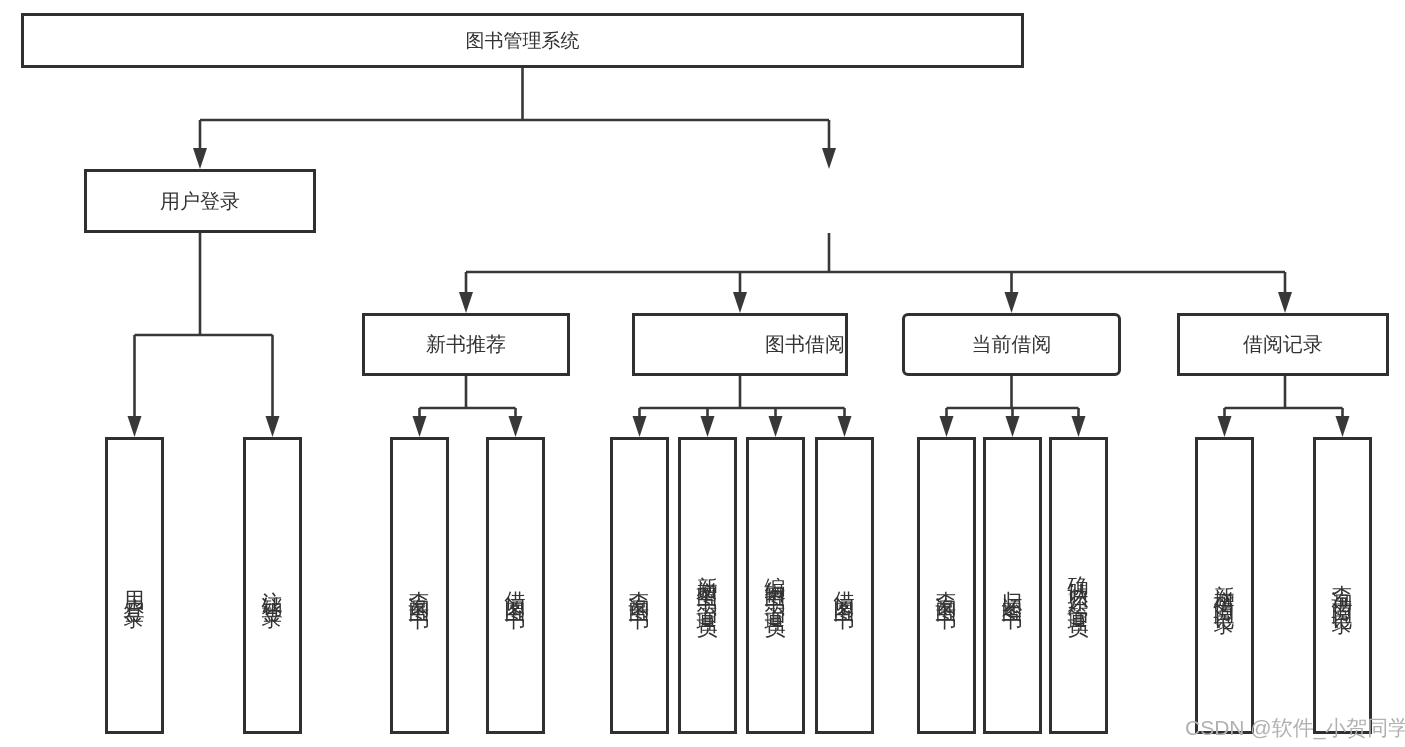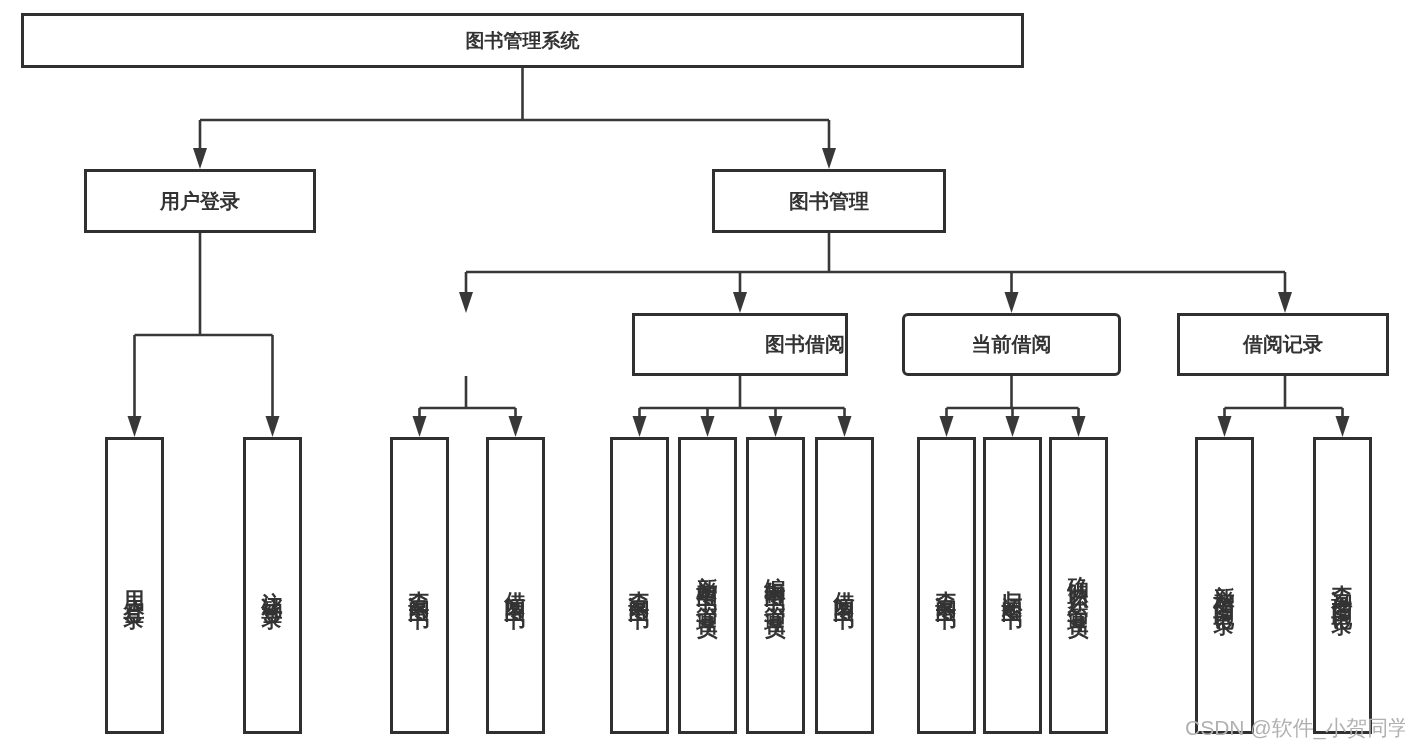--- a/index.html
+++ b/index.html
@@ -24,21 +24,20 @@
   .node {
     position: absolute;
     box-sizing: border-box;
     background: #ffffff;
     border: 3px solid #303030;
     display: flex;
     align-items: center;
     justify-content: center;
     color: #333333;
     z-index: 2;
-    font-weight: bold;
   }
   .node.root {
     left: 21px; top: 13px; width: 1003px; height: 55px;
     font-size: 19px;
   }
   .node.lvl2 {
     top: 169px; height: 64px;
     font-size: 20px;
   }
   .node.lvl3 {
@@ -138,24 +137,24 @@
     </g>
   </svg>
 
   <div class="node root">
     <span>图书管理系统</span>
   </div>
 
   <div class="node lvl2" style="left:84px; width:232px;">
     <span>用户登录</span>
   </div>
-  <div class="node lvl2" style="left:712px; width:234px;">
-    <span>图书管理</span>
-  </div>
-
+
+  <div class="node lvl3" style="left:362px; width:208px;">
+    <span>新书推荐</span>
+  </div>
   <div class="node lvl3" style="left:632px; width:216px;justify-content:flex-end;">
     <span>图书借阅</span>
   </div>
   <div class="node lvl3" style="left:902px; width:219px;border-radius:6px;">
     <span>当前借阅</span>
   </div>
   <div class="node lvl3" style="left:1177px; width:212px;">
     <span>借阅记录</span>
   </div>
 

